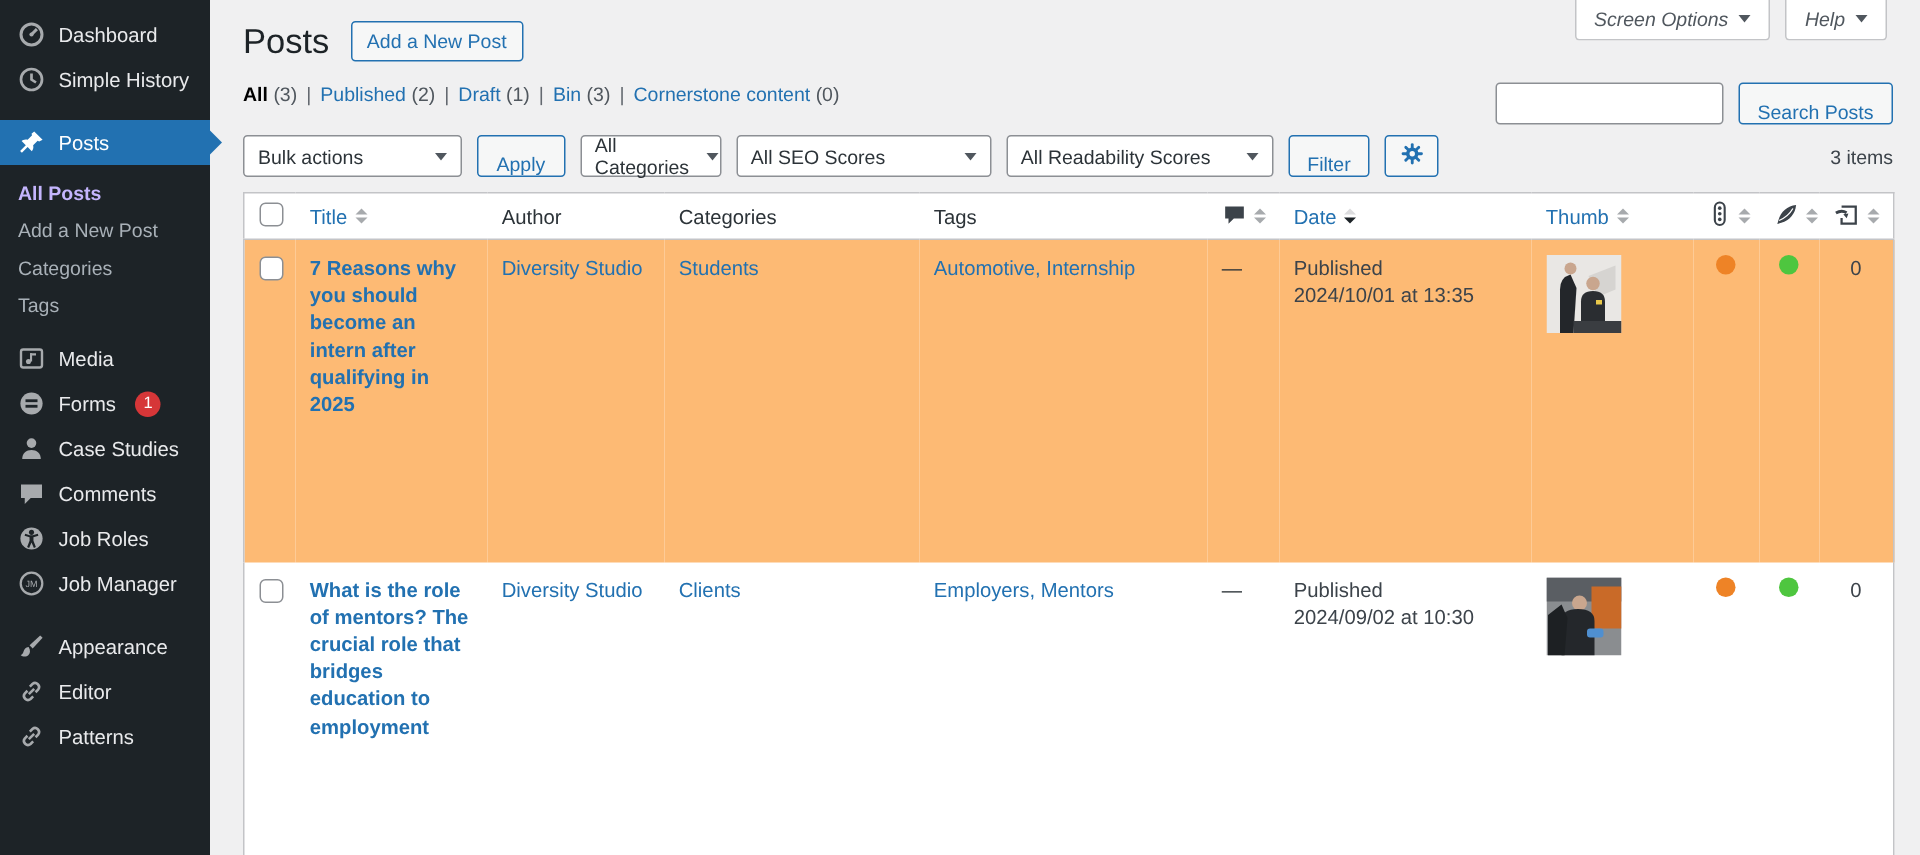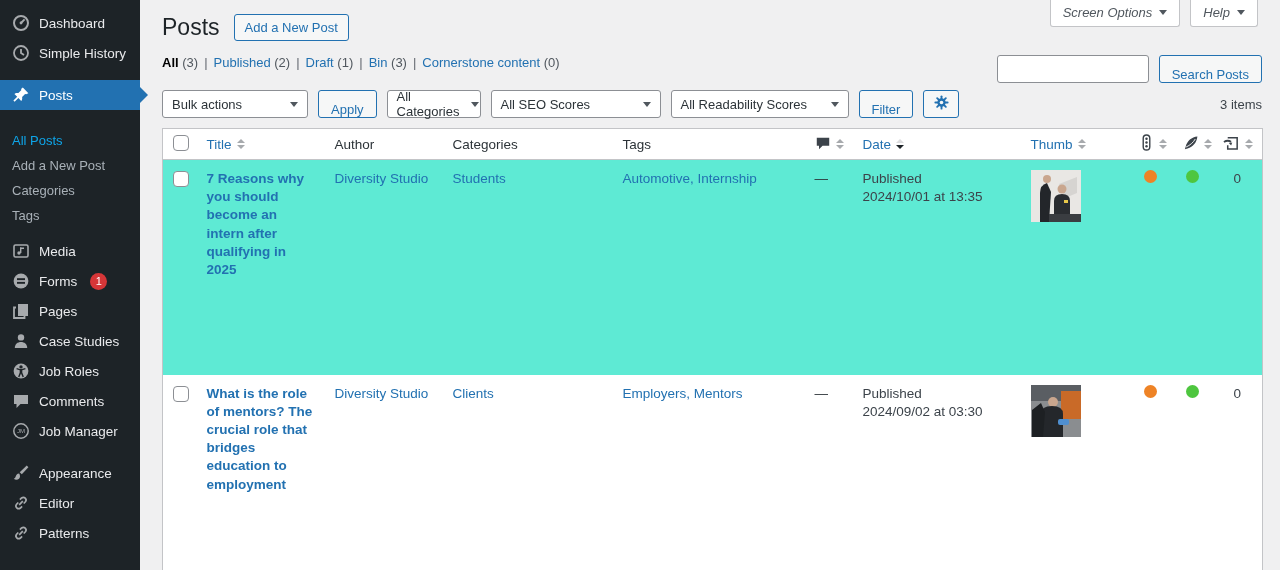--- a/index.html
+++ b/index.html
@@ -29,21 +29,21 @@
   }
   .badge {
     background:#d63638; color:#fff; border-radius:9px; min-width:17px; height:17px;
     display:inline-flex; align-items:center; justify-content:center;
     font-size:11px; padding:0 5px; margin-left:4px;
   }
   .submenu { padding:6px 0 8px; }
   .smi {
     display:block; padding:5px 0 5px 12px; color:#a9b1b8; font-size:13px; cursor:pointer;
   }
-  .smi.current { color:#0ea5e9; font-weight:normal;margin-top:12px; }
+  .smi.current { color:#c4b5fd; font-weight:bold; }
   .msep { height:12px; }
 
   
   #main { margin-left:140px; position:relative; height:570px; padding-left:22px; }
 
   .top-panels { position:absolute; top:0; right:22px; display:flex; gap:10px; z-index:4; }
   .panel-btn {
     background:#fff; border:1px solid #c3c4c7; border-top:none;
     border-radius:0 0 3px 3px; padding:5px 12px 6px; color:#50575e;
     display:flex; align-items:center; gap:7px; cursor:pointer; font-size:13px;font-style:italic;
@@ -84,21 +84,21 @@
   
   table.posts {
     margin-top:10px; width:1100px; border:1px solid #c3c4c7;
     border-collapse:collapse; background:#fff; table-layout:fixed;
   }
   table.posts thead th {
     text-align:left; font-weight:400; font-size:13.5px; color:#2c3338;
     padding:5px 10px; border-bottom:1px solid #c3c4c7; height:28px; vertical-align:middle;
   }
   table.posts td { vertical-align:top; padding:10px; font-size:13.5px; line-height:1.35; }
-  tr.row-alt { background:#5eead4; }
+  tr.row-alt { background:#fdba74; }
   .th-link { color:#2271b1; display:inline-flex; align-items:center; }
   .sort { display:inline-flex; flex-direction:column; gap:2px; margin-left:5px; vertical-align:middle; }
   .sort i { display:block; width:0; height:0; border-left:4px solid transparent; border-right:4px solid transparent; }
   .sort .up   { border-bottom:4px solid #a7aaad; }
   .sort .down { border-top:4px solid #a7aaad; }
   .sort.sorted .up { border-bottom-color:#dcdcde; }
   .sort.sorted .down { border-top-color:#1d2327; }
   .cb {
     width:16px; height:16px; border:1px solid #8c8f94; border-radius:4px;
     background:#fff; display:inline-block; margin-top:1px; cursor:pointer;
@@ -176,58 +176,49 @@
       <svg width="18" height="18" viewBox="0 0 18 18">
           <circle cx="9" cy="9" r="7.4" fill="#a7aaad"></circle>
           <rect x="5" y="6.2" width="8" height="1.9" fill="#1d2327"></rect>
           <rect x="5" y="9.9" width="8" height="1.9" fill="#1d2327"></rect>
         </svg>
     </span>
     <span class="mlabel">Forms</span>
     <span class="badge">1</span>
   </div>
 
-  <div class="mi">
-    <span class="micon">
-      <svg width="18" height="18" viewBox="0 0 18 18">
-          <rect x="6" y="2" width="10" height="12" fill="#a7aaad"></rect>
-          <path d="M4 5.5 H2 V16 H12.5 V14" fill="none" stroke="#a7aaad" stroke-width="1.8"></path>
-        </svg>
-    </span>
-    <span class="mlabel">Pages</span>
-  </div>
 
   <div class="mi">
     <span class="micon">
       <svg width="18" height="18" viewBox="0 0 18 18">
           <circle cx="9" cy="5.4" r="3.2" fill="#a7aaad"></circle>
           <path d="M2.8 16 c0-4 2.9-6 6.2-6 s6.2 2 6.2 6z" fill="#a7aaad"></path>
         </svg>
     </span>
     <span class="mlabel">Case Studies</span>
+  </div>
+
+  <div class="mi">
+    <span class="micon">
+      <svg width="18" height="18" viewBox="0 0 18 18">
+          <path d="M2 3 h14 v9 H8.5 L4.5 16 v-4 H2z" fill="#a7aaad"></path>
+        </svg>
+    </span>
+    <span class="mlabel">Comments</span>
   </div>
 
   <div class="mi">
     <span class="micon">
       <svg width="18" height="18" viewBox="0 0 18 18">
           <circle cx="9" cy="9" r="7.4" fill="#a7aaad"></circle>
           <circle cx="9" cy="4.9" r="1.7" fill="#1d2327"></circle>
           <path d="M4.4 7.2 l3.3 1 v2.3 l-1.6 4.2 1.3.6 L9 11.6 l1.6 3.7 1.3-.6 -1.6-4.2 V8.2 l3.3-1 -.4-1.3 -3.4 1 H7.8 l-3-1z" fill="#1d2327"></path>
         </svg>
     </span>
     <span class="mlabel">Job Roles</span>
-  </div>
-
-  <div class="mi">
-    <span class="micon">
-      <svg width="18" height="18" viewBox="0 0 18 18">
-          <path d="M2 3 h14 v9 H8.5 L4.5 16 v-4 H2z" fill="#a7aaad"></path>
-        </svg>
-    </span>
-    <span class="mlabel">Comments</span>
   </div>
 
   <div class="mi">
     <span class="micon">
       <svg width="18" height="18" viewBox="0 0 18 18">
           <circle cx="9" cy="9" r="7.2" fill="none" stroke="#a7aaad" stroke-width="1.5"></circle>
           <text x="9" y="11.4" font-size="6" text-anchor="middle" fill="#a7aaad">JM</text>
         </svg>
     </span>
     <span class="mlabel">Job Manager</span>
@@ -475,21 +466,21 @@
         <td><span class="cb"></span></td>
         <td><a class="title-link">What is the role of mentors? The crucial role that bridges education to employment</a></td>
         <td><a class="cell-link">Diversity Studio</a></td>
         <td><a class="cell-link">Clients</a></td>
         <td>
           <a class="cell-link">Employers</a><span class="cell-link">, </span><a class="cell-link">Mentors</a>
         </td>
         <td><span class="dash">—</span></td>
         <td>
           <div class="date-line">Published</div>
-          <div class="date-line">2024/09/02 at 03:30</div>
+          <div class="date-line">2024/09/02 at 10:30</div>
         </td>
         <td>
           <span>
             <svg class="thumb-img" viewBox="0 0 50 52">
                 <rect width="50" height="52" fill="#8a8d90"></rect>
                 <rect y="0" width="50" height="16" fill="#5a5e63"></rect>
                 <rect x="30" y="6" width="20" height="28" fill="#c96a28"></rect>
                 <circle cx="22" cy="17" r="5" fill="#c9a68e"></circle>
                 <path d="M10 52 V29 q0-8 11-8 q11 0 11 8 v23z" fill="#24272b"></path>
                 <path d="M1 52 V25 l9-7 4 9 -2 25z" fill="#1d2023"></path>

